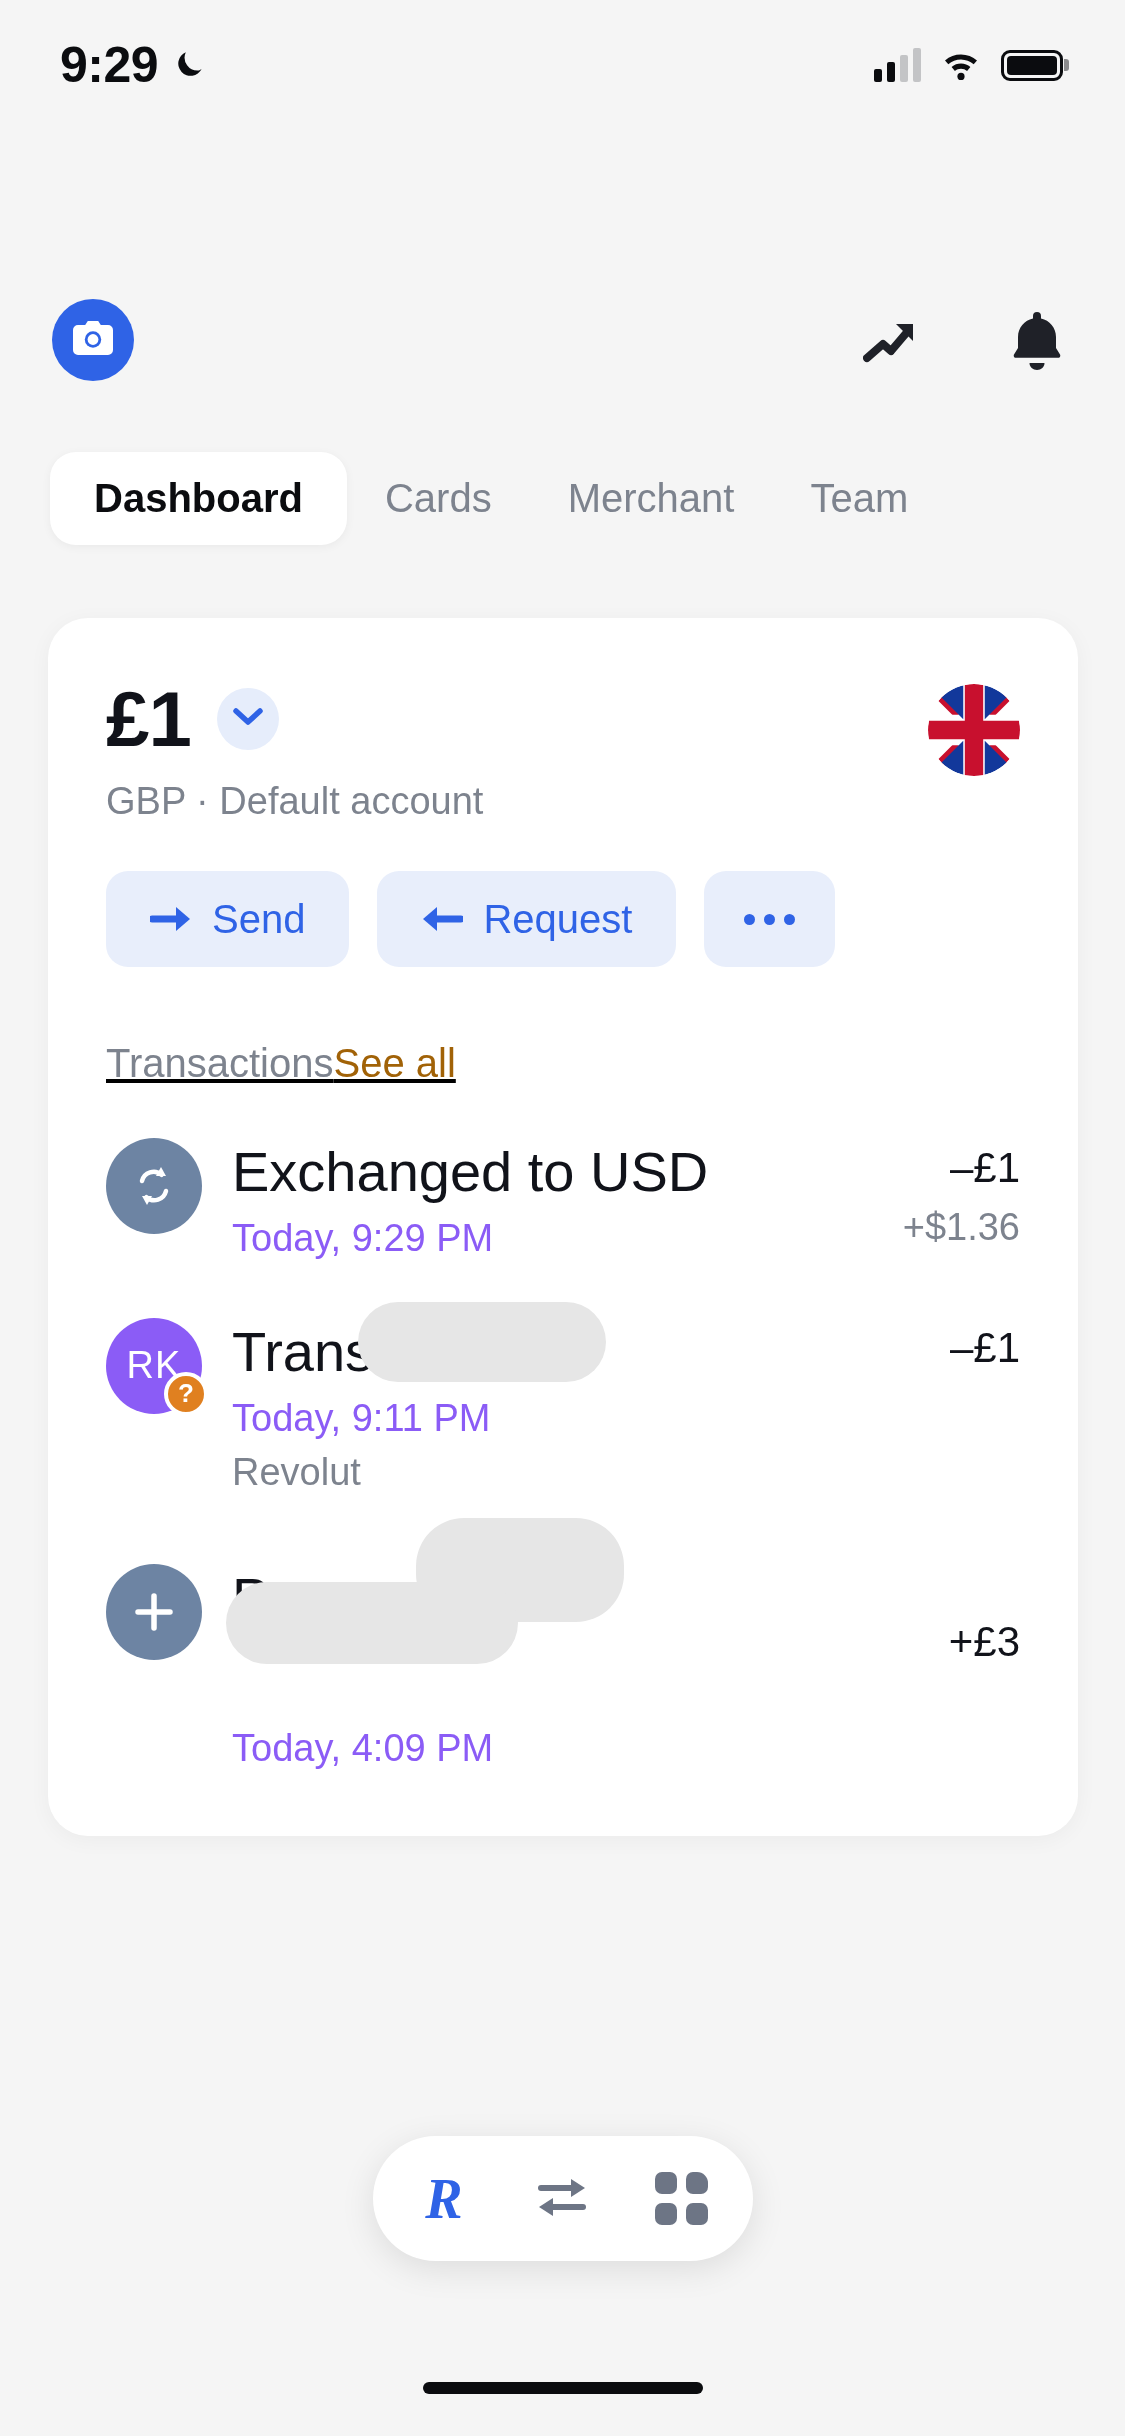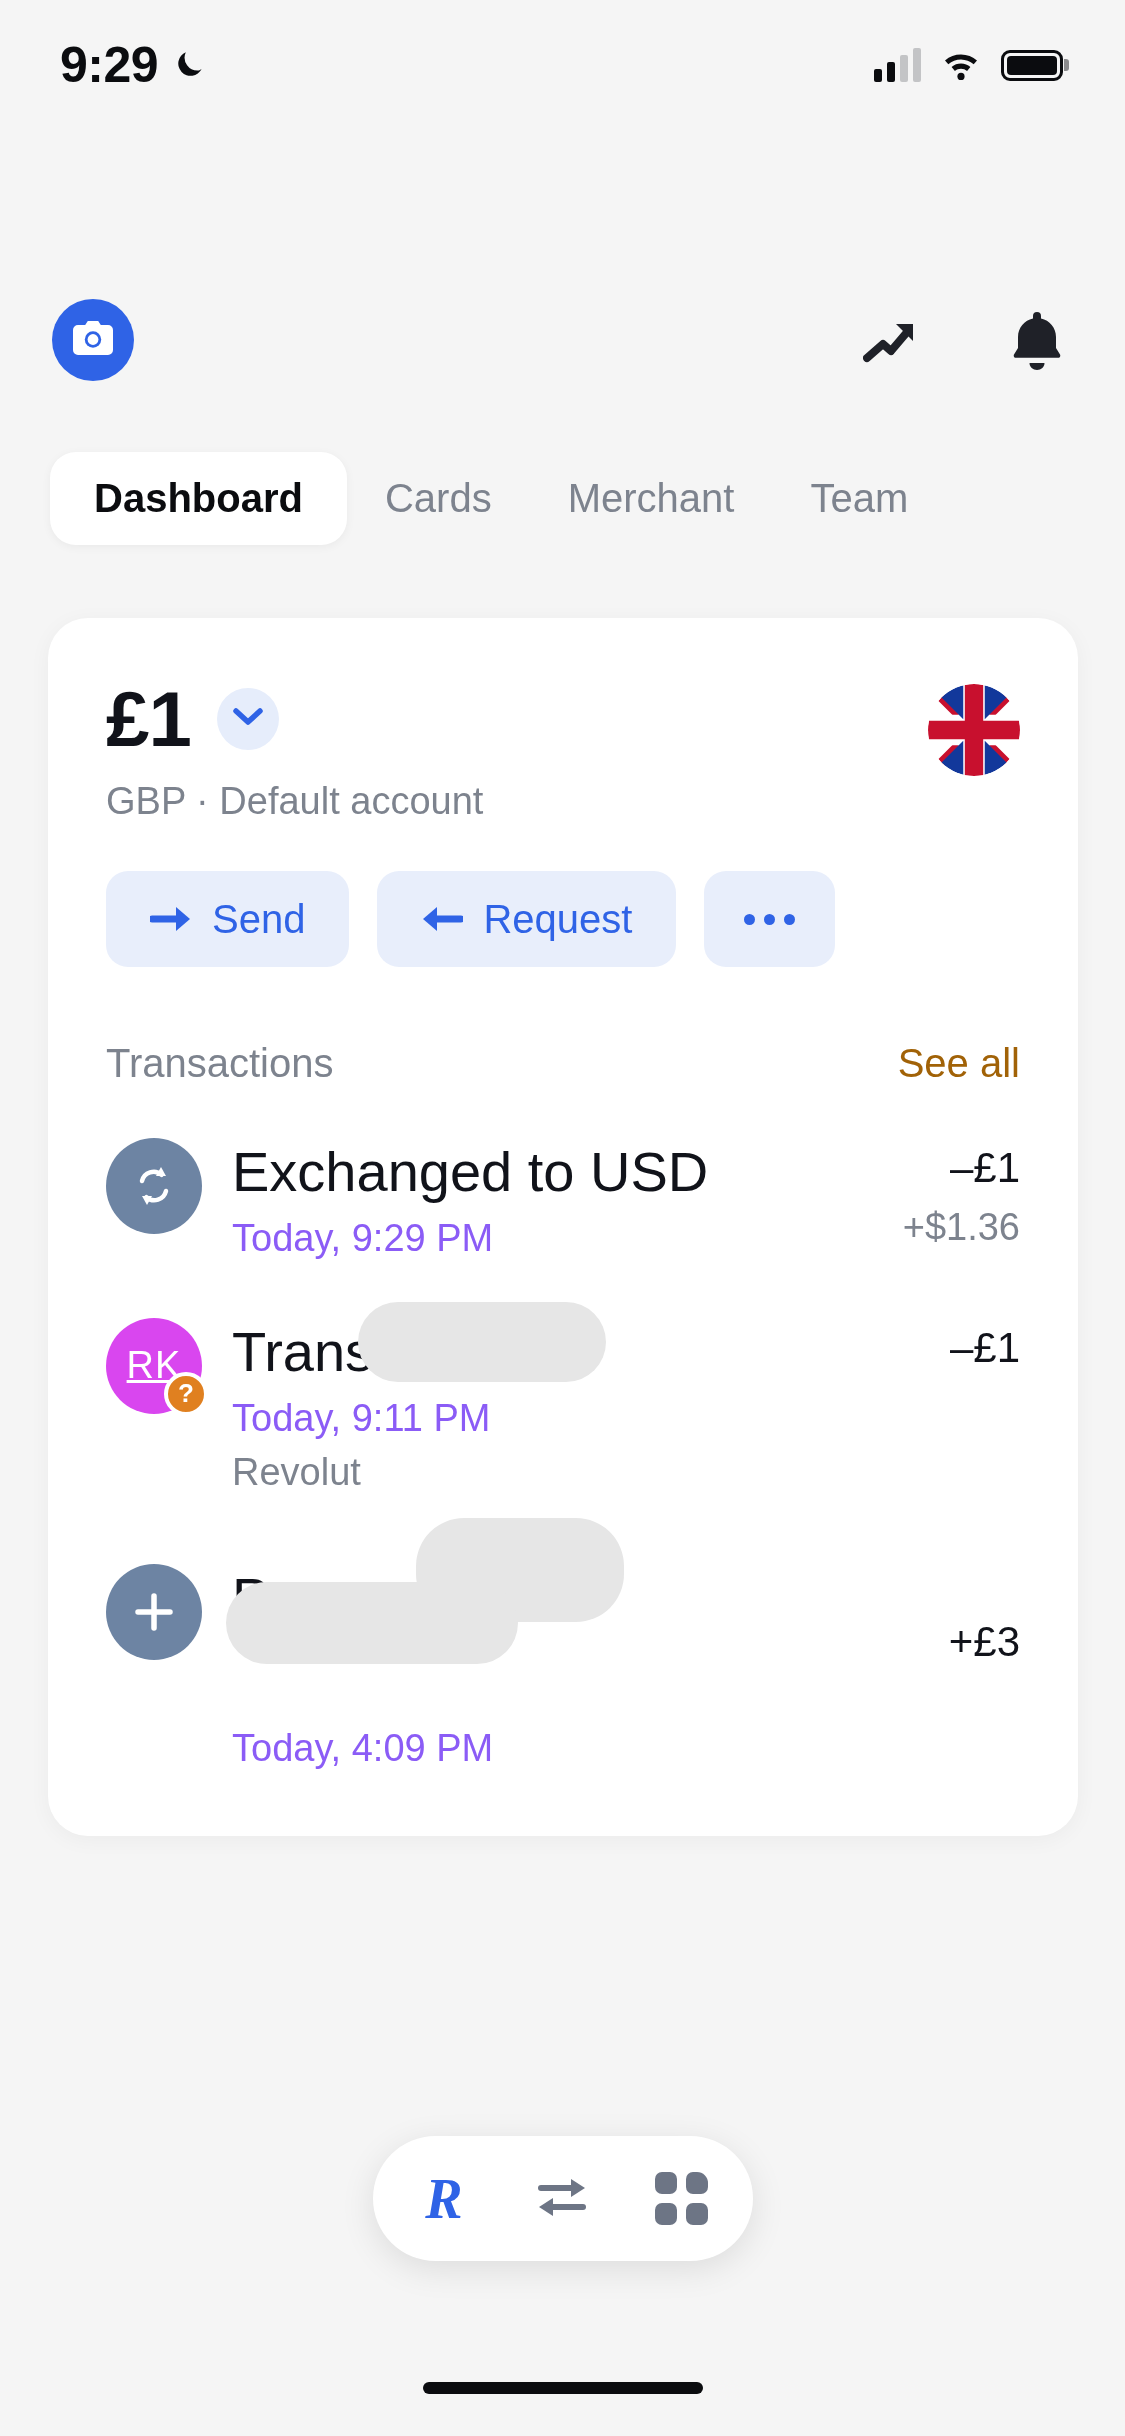--- a/index.html
+++ b/index.html
@@ -102,36 +102,37 @@
     display:flex; align-items:center; justify-content:center; gap:20px;
     padding:0 44px; cursor:pointer;
   }
   .action-btn span { font-size:40px; color:#2f63e6; font-weight:500; }
   .action-btn.more { padding:0 40px; }
   .dots { display:flex; gap:9px; }
   .dots i { width:11px; height:11px; border-radius:50%; background:#2f63e6; display:block; }
 
   
   .tx-head {
-    display:flex; align-items:center; justify-content:space-between;
+    display:flex; align-items:center; justify-content:flex-start;
     padding:74px 58px 0 58px;
+    text-decoration:underline;
   }
   .tx-head .title { font-size:40px; color:#7d838e; }
   .tx-head .see-all { font-size:40px; color:#a16207; cursor:pointer; }
 
   .tx-list { padding:22px 52px 0 52px; }
   .tx-row { display:flex; align-items:flex-start; padding:30px 6px 26px 6px; position:relative; }
   .tx-ico-wrap { position:relative; width:96px; height:96px; flex:0 0 auto; margin-right:30px; }
   .tx-ico {
     width:96px; height:96px; border-radius:50%;
     display:flex; align-items:center; justify-content:center;
     font-size:38px; color:#ffffff; font-weight:500; letter-spacing:1px;
   }
   .tx-ico.slate { background:#6d84a3; }
-  .tx-ico.blue  { background:#d946ef;text-decoration:underline; }
+  .tx-ico.blue  { background:#8b5cf6; }
   .tx-badge {
     position:absolute; right:-6px; bottom:-2px;
     width:44px; height:44px; border-radius:50%; background:#e08020;
     border:4px solid #ffffff;
     display:flex; align-items:center; justify-content:center;
     color:#ffffff; font-size:26px; font-weight:700;
   }
   .tx-body { flex:1 1 auto; min-width:0; padding-top:2px; }
   .tx-title { font-size:56px; color:#11131a; font-weight:400; line-height:1.15; }
   .tx-sub { font-size:38px; color:#8b5cf6; margin-top:12px; line-height:1.2; }

